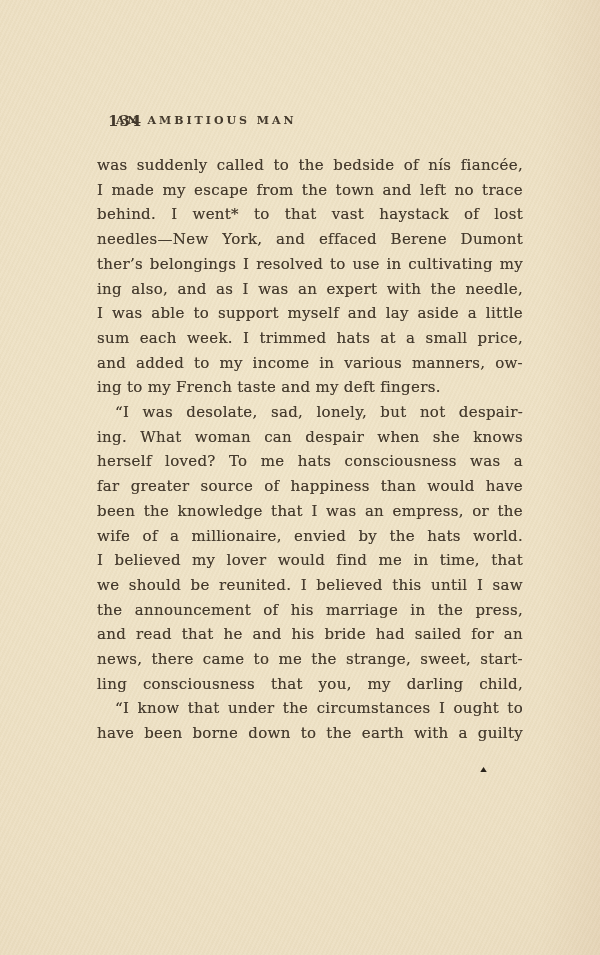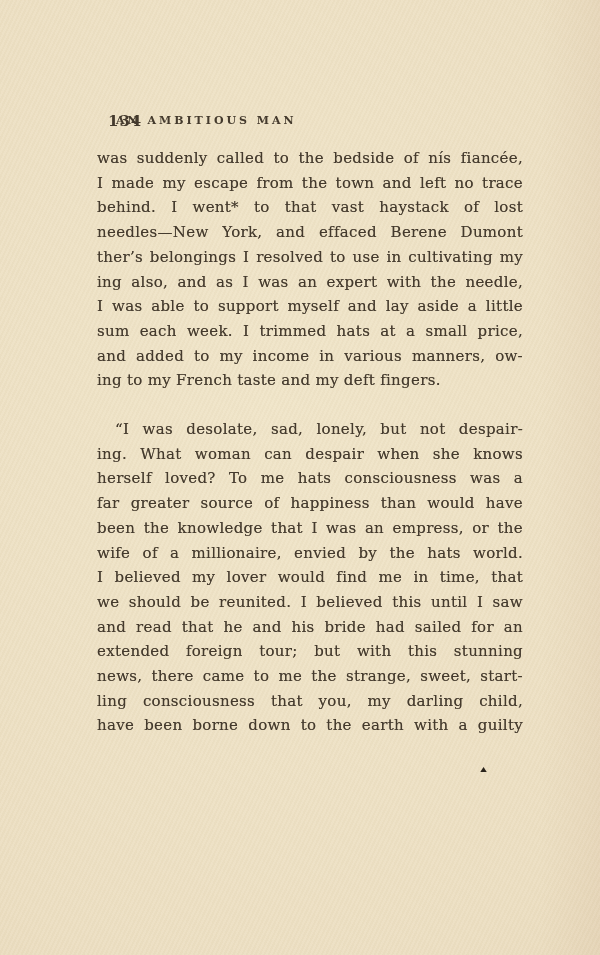--- a/index.html
+++ b/index.html
@@ -25,36 +25,35 @@
   }
   .running-title{
     position:absolute;left:0;right:4px;top:2px;
     text-align:left;
     transform:translateX(19px);
     font-size:11px;font-weight:bold;letter-spacing:3px;
     white-space:nowrap;
   }
   .textblock{
     position:absolute;
-    top:146px;left:97px;width:426px;
+    top:153px;left:97px;width:426px;
     font-size:15px;
     line-height:24.7px;
     letter-spacing:0.3px;
   }
   .ln{
     text-align:justify;
     text-align-last:justify;
     text-shadow:0 0 0.5px rgba(58,48,36,0.55);
   }
   .ln.end{
     text-align-last:left;
   }
   .ln.indent{
     text-indent:18px;
-    margin-top:24px;
   }
   .ink-blot{
     position:absolute;
     left:481px;top:764px;
     font-size:10px;
     color:#29231b;
     line-height:10px;
     transform:scaleX(1.3);
   }
 </style>
@@ -81,23 +80,24 @@
     <div class="ln end">ing to my French taste and my deft fingers.</div>
 
     <div class="ln indent">“I was desolate, sad, lonely, but not despair-</div>
     <div class="ln">ing.  What woman can despair when she knows</div>
     <div class="ln">herself loved?  To me hats consciousness was a</div>
     <div class="ln">far greater source of happiness than would have</div>
     <div class="ln">been the knowledge that I was an empress, or the</div>
     <div class="ln">wife of a millionaire, envied by the hats world.</div>
     <div class="ln">I believed my lover would find me in time, that</div>
     <div class="ln">we should be reunited. I believed this until I saw</div>
+    <div class="ln">the announcement of his marriage in the press,</div>
     <div class="ln">and read that he and his bride had sailed for an</div>
-    <div class="ln">extended foreign tour; but with this stunning</div>
     <div class="ln">news, there came to me the strange, sweet, start-</div>
     <div class="ln">ling consciousness that you, my darling child,</div>
 
+    <div class="ln indent">“I know that under the circumstances I ought to</div>
     <div class="ln">have been borne down to the earth with a guilty</div>
   </div>
 
   <span class="ink-blot">▴</span>
 
 </div>
 
 </body></html>

